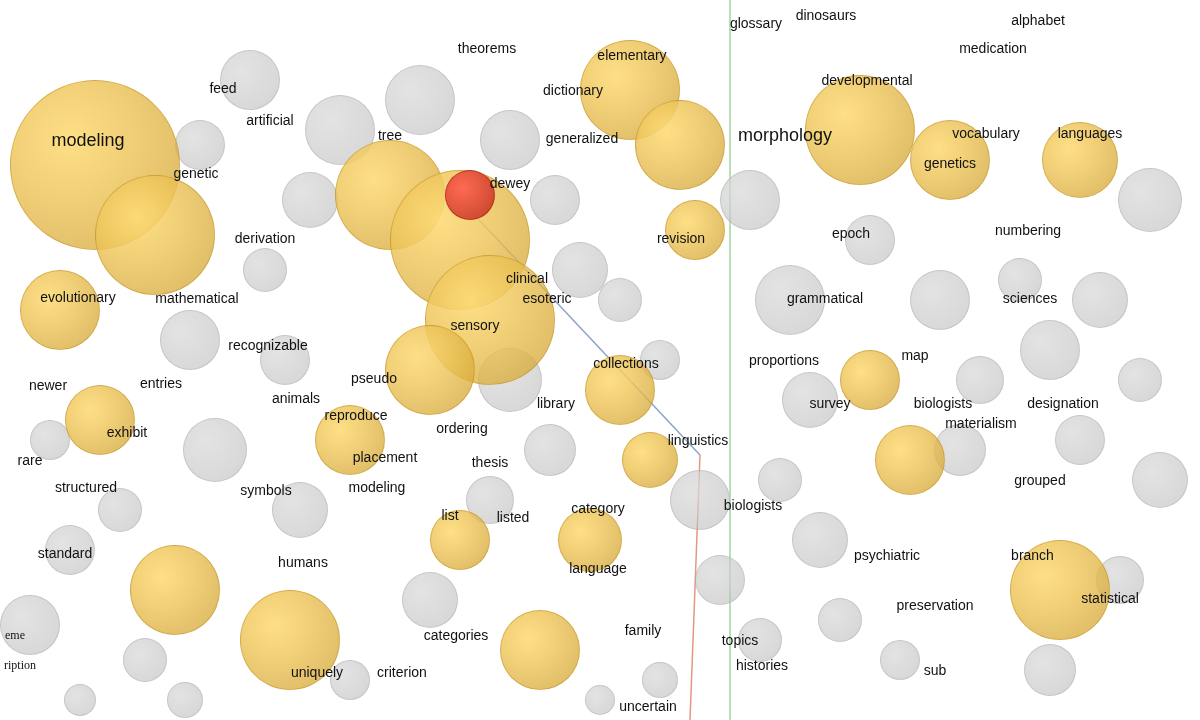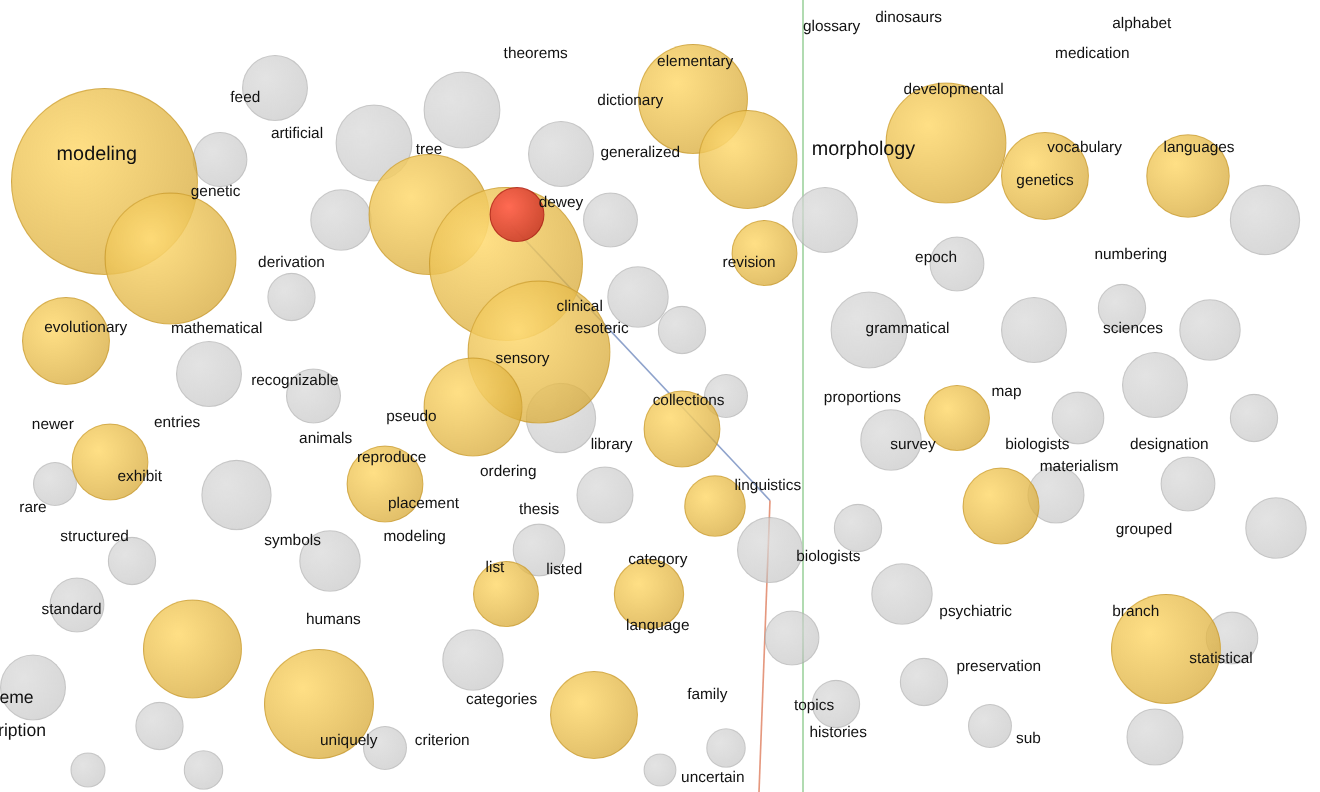--- a/index.html
+++ b/index.html
@@ -48,21 +48,22 @@
       font-weight: bold;
       color: #000;
     }
     .word-label.large {
       font-size: 18px;
     }
     .word-label.medium {
       font-size: 14px;
     }
     .word-label.small {
-      font-size: 16px;
+      font-size: 12px;
+      font-family: Liberation Serif, serif;
     }
     svg.lines {
       position: absolute;
       top: 0; left: 0;
       width: 1200px;
       height: 720px;
       pointer-events: none;
     }
   </style>
 </head>
@@ -215,18 +216,18 @@
     <div class="word-label medium" style="left: 1030px; top: 298px;">sciences</div>
     <div class="word-label medium" style="left: 784px; top: 360px;">proportions</div>
     <div class="word-label medium" style="left: 915px; top: 355px;">map</div>
     <div class="word-label medium" style="left: 830px; top: 403px;">survey</div>
     <div class="word-label medium" style="left: 943px; top: 403px;">biologists</div>
     <div class="word-label medium" style="left: 1063px; top: 403px;">designation</div>
     <div class="word-label medium" style="left: 948px; top: 423px; margin-left: 33px;">materialism</div>
     <div class="word-label medium" style="left: 1040px; top: 480px;">grouped</div>
     <div class="word-label medium" style="left: 887px; top: 555px;">psychiatric</div>
     <div class="word-label medium" style="left: 1018px; top: 555px; padding-left: 29px;">branch</div>
-    <div class="word-label medium" style="left: 908px; top: 605px; text-align: right;">preservation</div>
+    <div class="word-label medium" style="left: 935px; top: 605px; text-align: right;">preservation</div>
     <div class="word-label medium" style="left: 1110px; top: 598px;">statistical</div>
     <div class="word-label medium" style="left: 935px; top: 670px;">sub</div>
     <div class="word-label small" style="left: 15px; top: 635px;">eme</div>
     <div class="word-label small" style="left: 20px; top: 665px;">ription</div>
   </div>
 
 </body></html>

